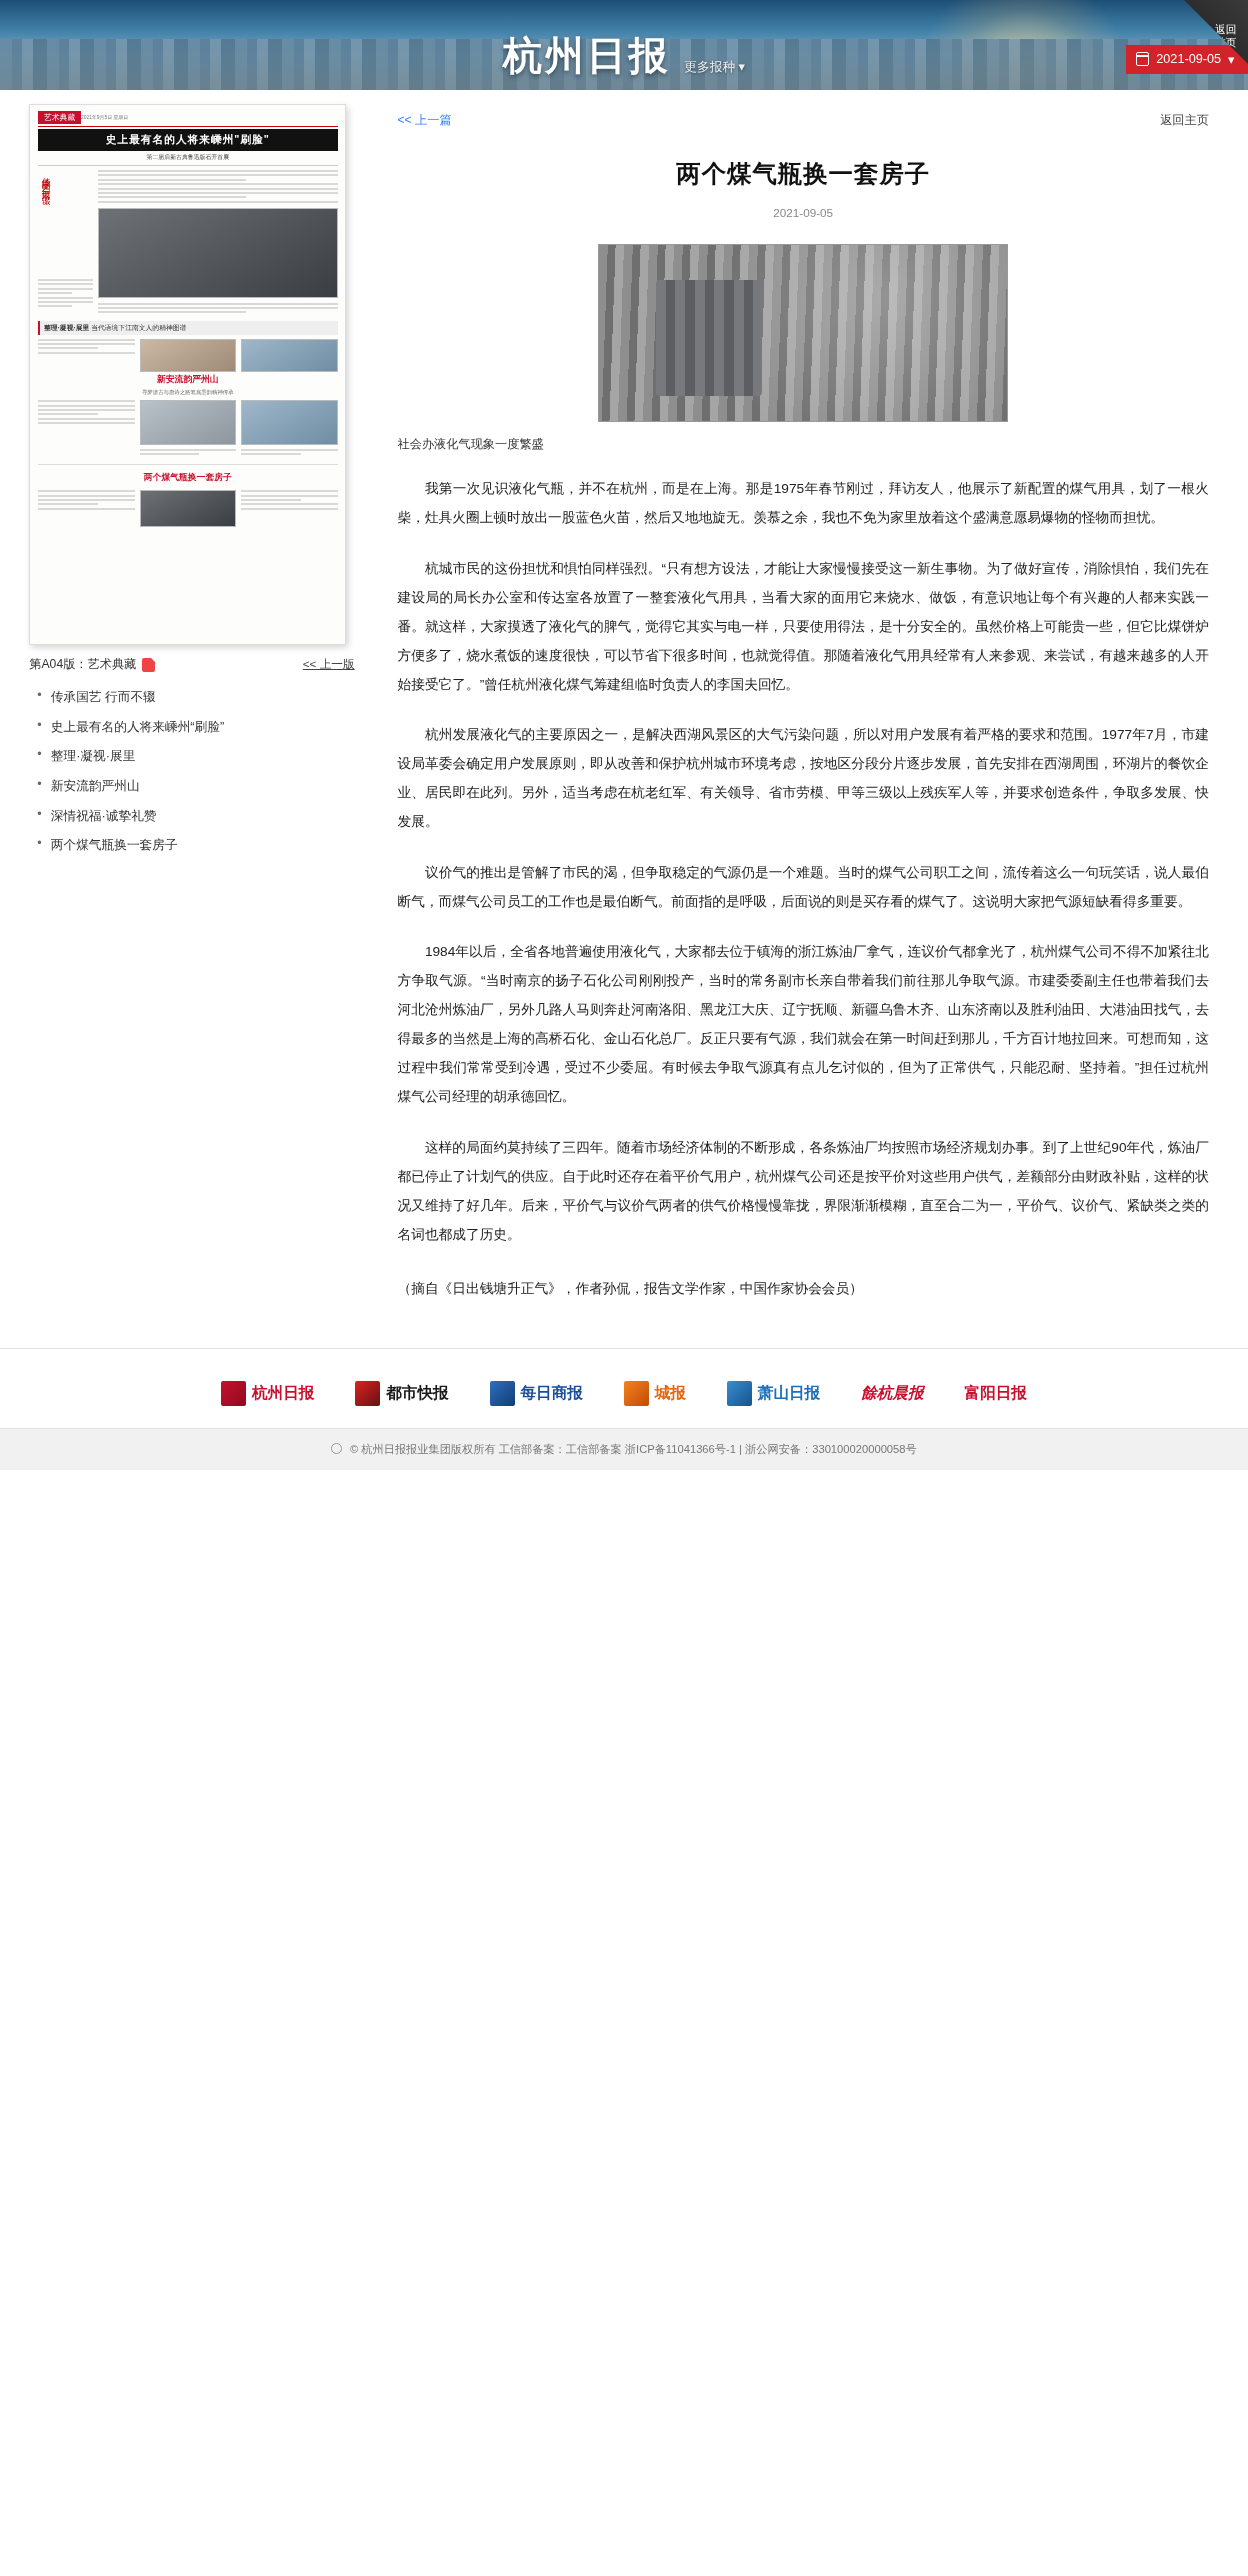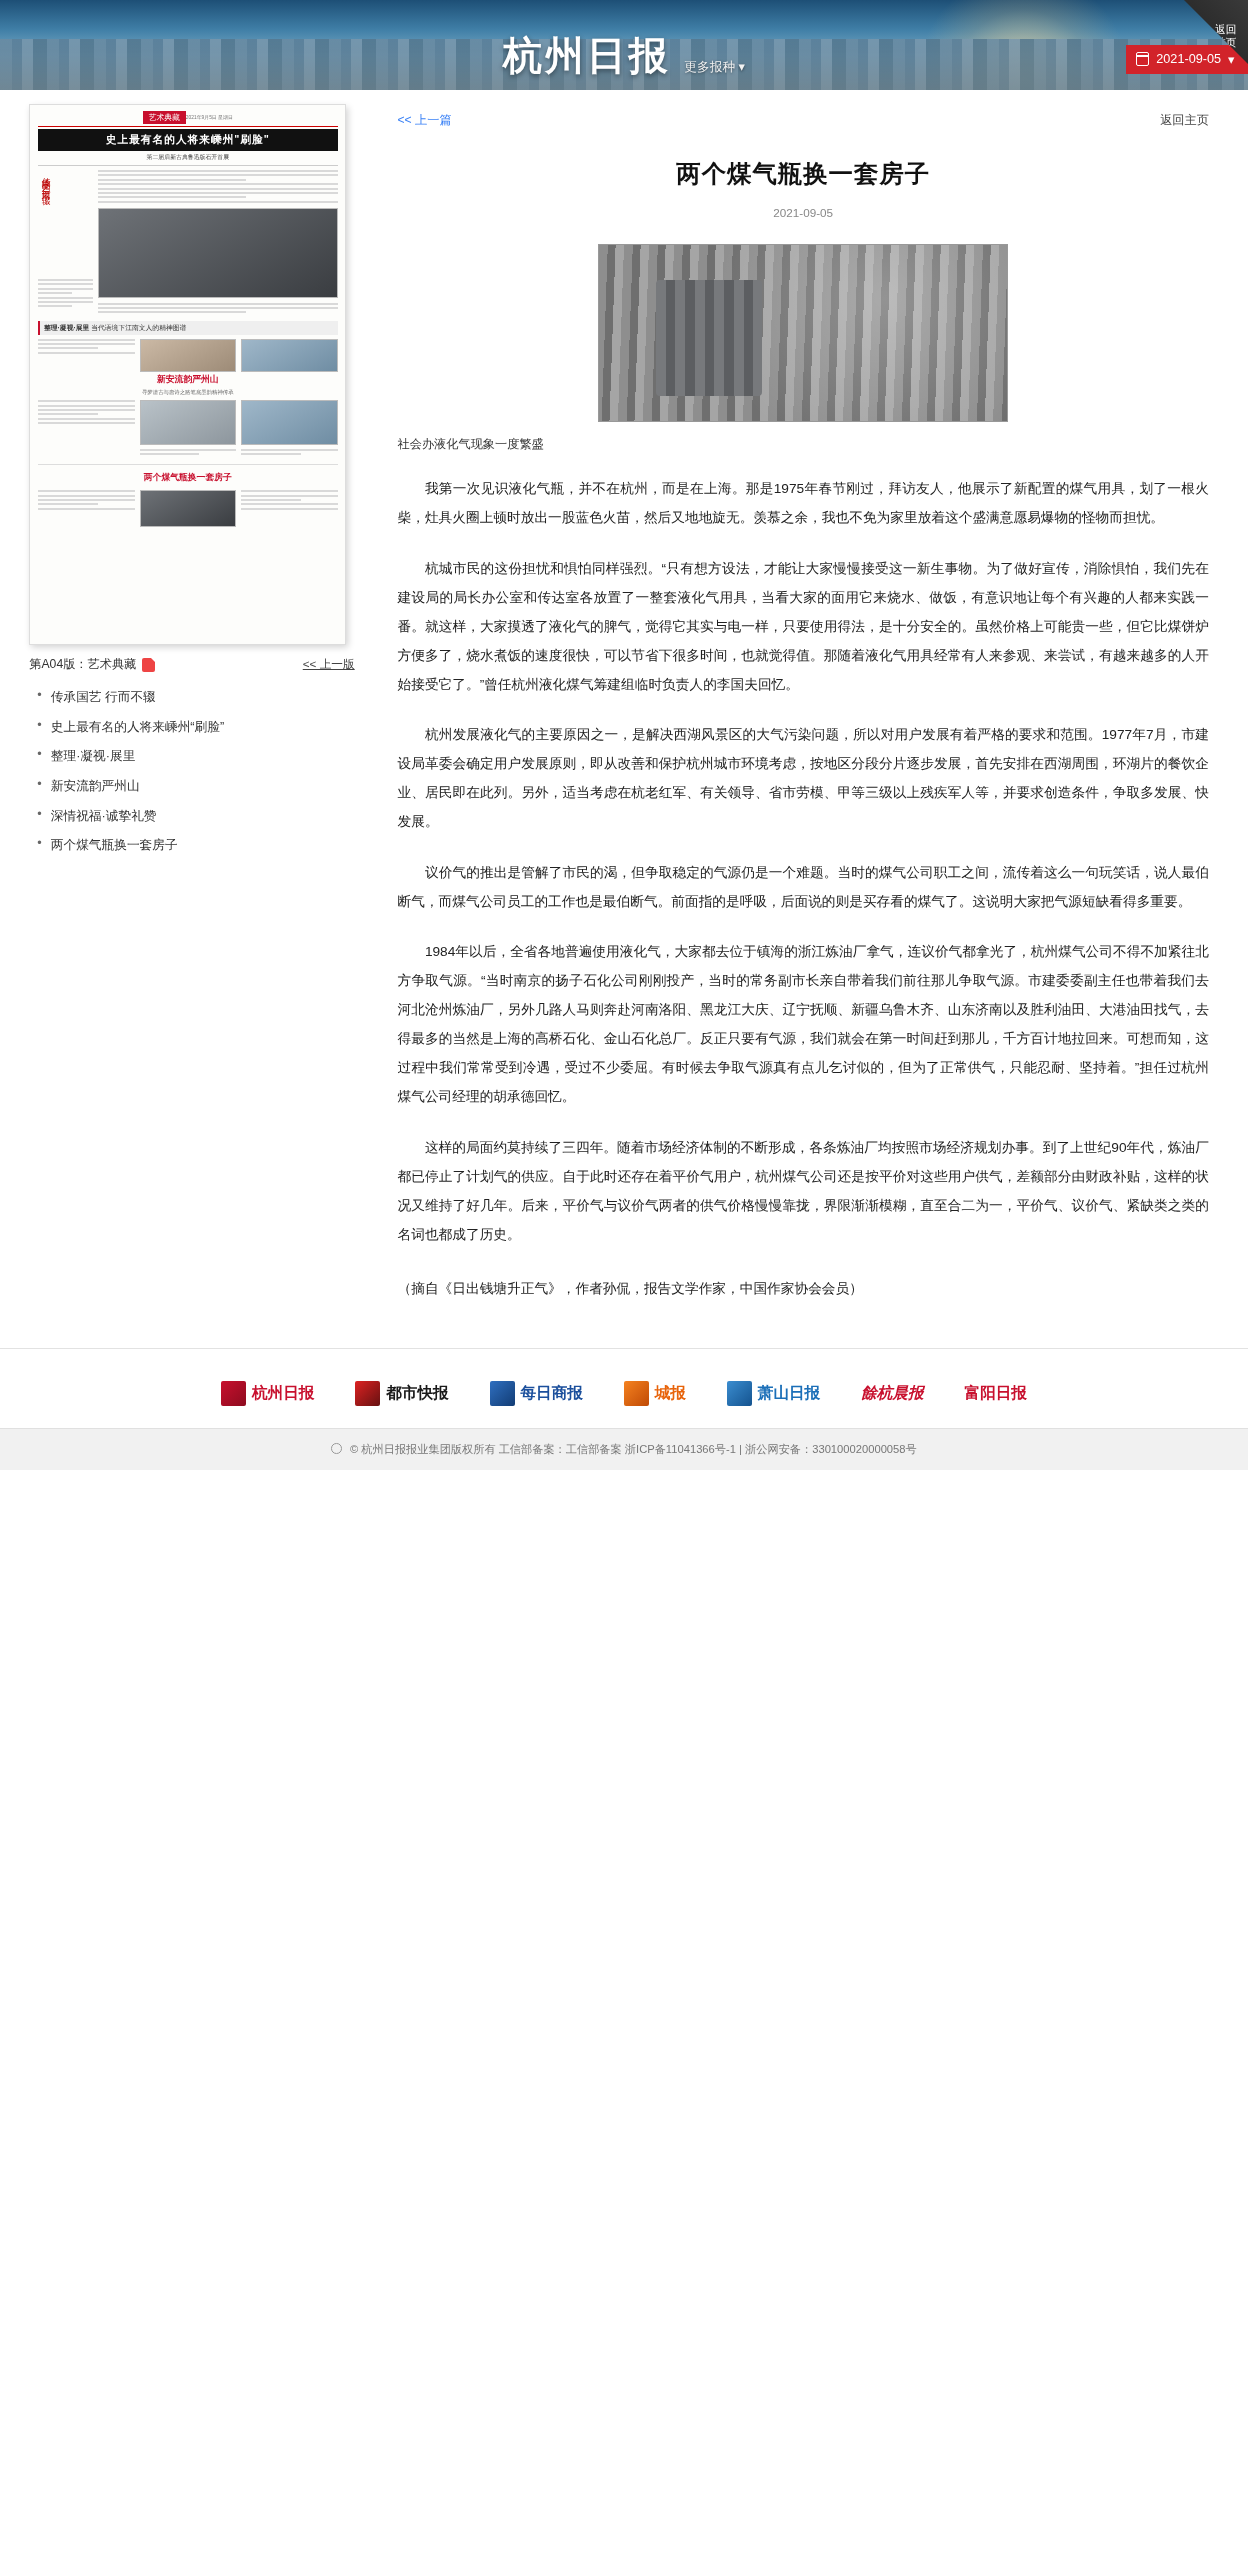--- a/index.html
+++ b/index.html
@@ -72,21 +72,21 @@
   .wrap { display:flex; padding:0 21.5px; }
   .left-col { width:343px; flex:none; padding:13.7px 9.8px 0 7.8px; }
   .right-col { flex:1; padding:21.5px 17.6px 0 33px; }
 
   
   .paper-thumb {
     width:317px; height:541px; background:#fdfdfb;
     border:1px solid #ddd; box-shadow:2px 2.9px 6.8px rgba(0,0,0,.18);
     position:relative; overflow:hidden; padding:5.9px 7.8px;
   }
-  .pt-topbar { display:flex; justify-content:center; align-items:center;
+  .pt-topbar { display:flex; justify-content:flex-start; align-items:center;
     border-bottom:1px solid #c00; padding-bottom:2px; margin-bottom:2.9px; }
   .pt-topbar .sec { background:#c8102e; color:#fff; font-size:7.8px; padding:1px 5.9px; }
   .pt-topbar .meta { font-size:4.9px; color:#777; }
   .pt-band { background:#111; color:#fff; font-size:10.7px; font-weight:bold;
      text-align:center; padding:3.9px 0; letter-spacing:1px; }
   .pt-band2 { text-align:center; font-size:5.9px; color:#444; padding:2px 0 2.9px; border-bottom:1px solid #ccc; }
   .pt-main { display:flex; gap:4.9px; margin-top:3.9px; }
   .pt-colA { width:55px; flex:none; }
   .pt-vert { font-size:8.8px; color:#b00; writing-mode:vertical-rl; line-height:15.6px; letter-spacing:2px; height:109px; }
   .pt-colB { flex:1; }

